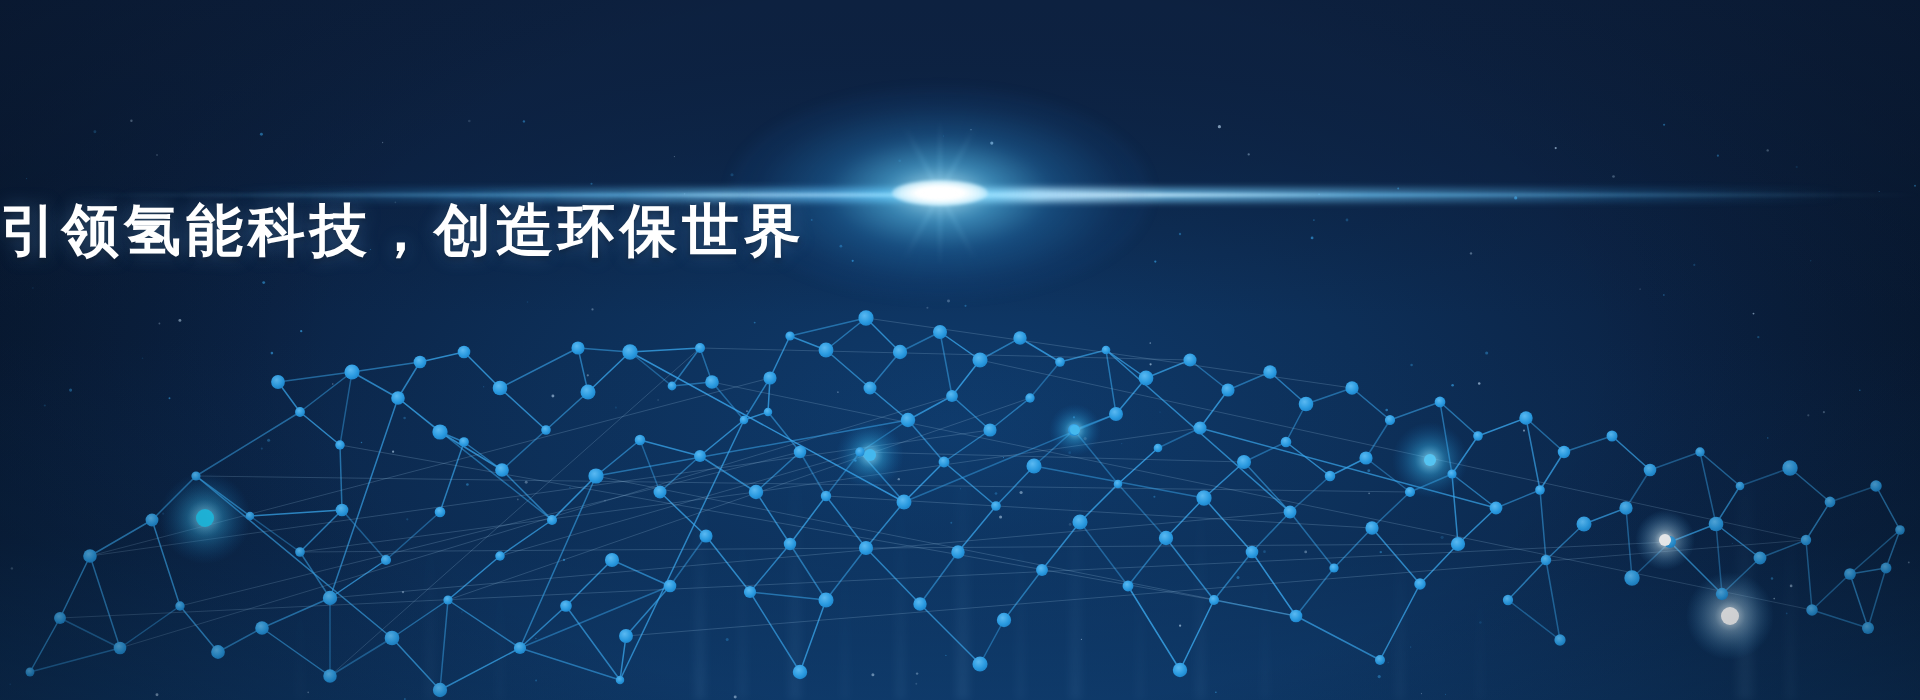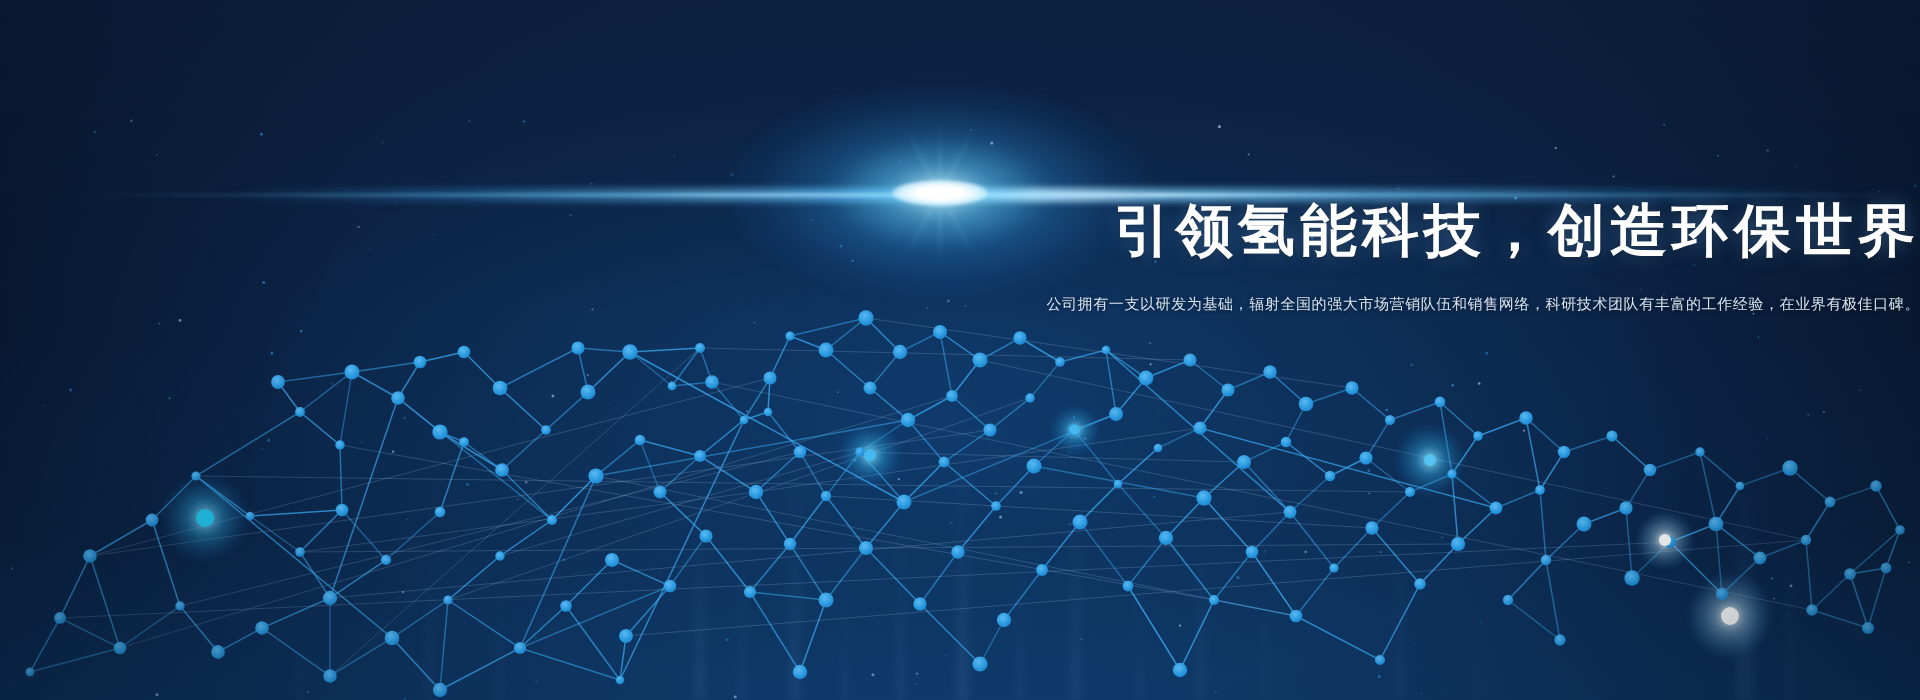--- a/index.html
+++ b/index.html
@@ -151,21 +151,21 @@
     left: 0; top: 0;
     width: 1920px;
     height: 700px;
   }
 
   
   .text-block {
     position: absolute;
     left: 0; right: 0;
     top: 196px;
-    text-align: right;
+    text-align: left;
     z-index: 20;
   }
   .headline {
     margin: 0;
     font-size: 57px;
     font-weight: bold;
     color: #ffffff;
     letter-spacing: 5px;
     line-height: 1.22;
     text-shadow: 0 0 18px rgba(120,190,255,0.35), 0 2px 6px rgba(0,0,0,0.45);
@@ -806,16 +806,15 @@
     <div class="flare-ray r3"></div>
     <div class="flare-halo"></div>
     <div class="flare-core"></div>
     <div class="flare-core small"></div>
   </div>
 
   <div class="bg-vignette"></div>
 
   <div class="text-block">
     <h1 class="headline">引领氢能科技，创造环保世界</h1>
-    <p class="subtitle">公司拥有一支以研发为基础，辐射全国的强大市场营销队伍和销售网络，科研技术团队有丰富的工作经验，在业界有极佳口碑。</p>
   </div>
 
 </div>
 
 </body></html>

